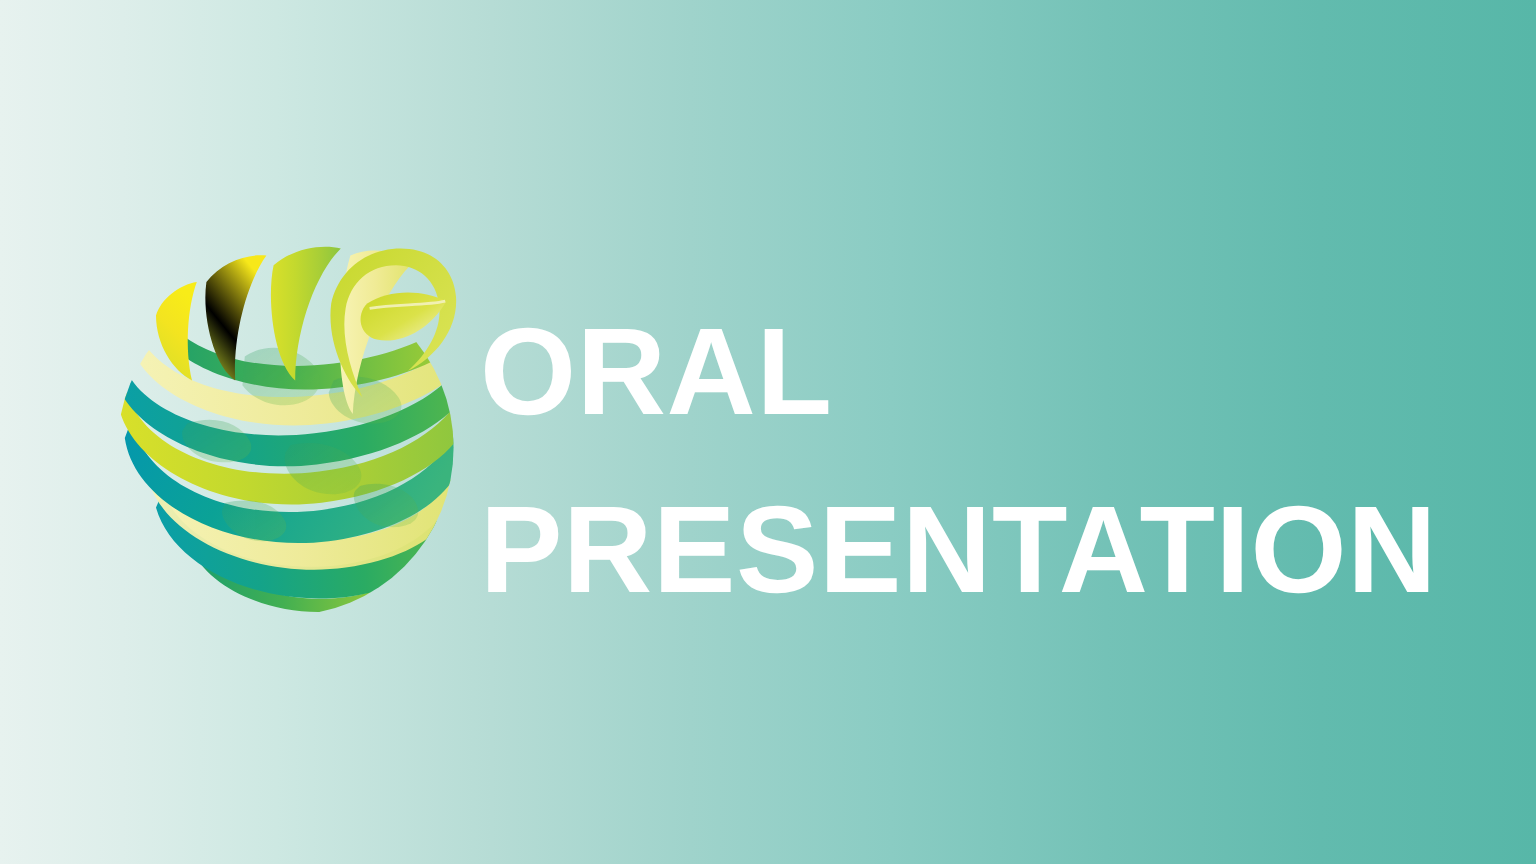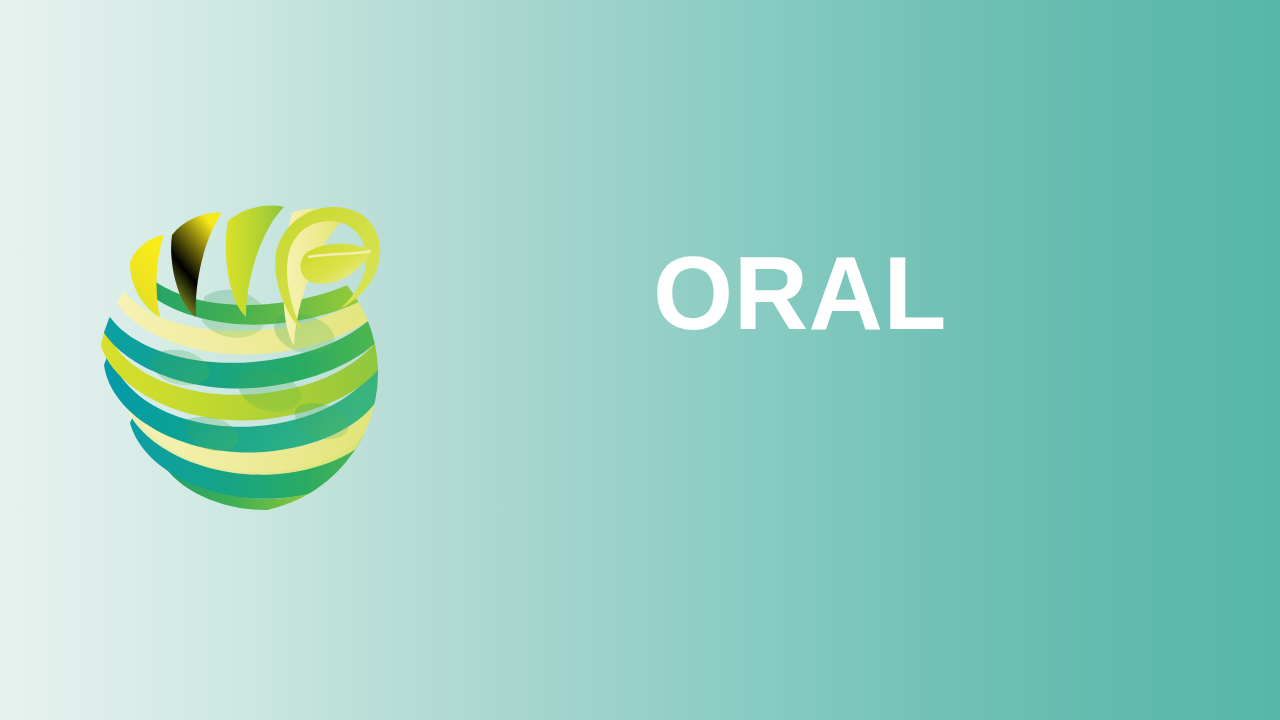--- a/index.html
+++ b/index.html
@@ -42,23 +42,22 @@
   #logo-wrap svg {
     display: block;
     width: 100%;
     height: 100%;
   }
 
   
   #title-block {
     position: absolute;
     left: 400px;
-    top: 220px;
+    top: 236px;
     width: 800px;
-    text-align: center;
   }
   .title-line {
     color: #ffffff;
     font-family: "Liberation Sans", sans-serif;
     font-weight: bold;
     font-size: 103px;
     line-height: 148px;
     letter-spacing: 0.5px;
     white-space: nowrap;
     margin: 0;
@@ -208,15 +207,16 @@
         <path d="M 210 48 C 228 36, 256 36, 276 46 C 262 70, 238 82, 218 78
                  C 204 75, 200 58, 210 48 Z" fill="url(#gLeaf)"></path>
 
         <path d="M 212 52 C 234 48, 258 50, 275 46" stroke="#f4f2c6" stroke-width="2.4" fill="none" opacity="0.85"></path>
       </g>
     </svg>
   </div>
 
   <div id="title-block">
     <div class="title-line">ORAL</div>
+    <div class="title-line">PRESENTATION</div>
   </div>
 
 </div>
 
 </body></html>

